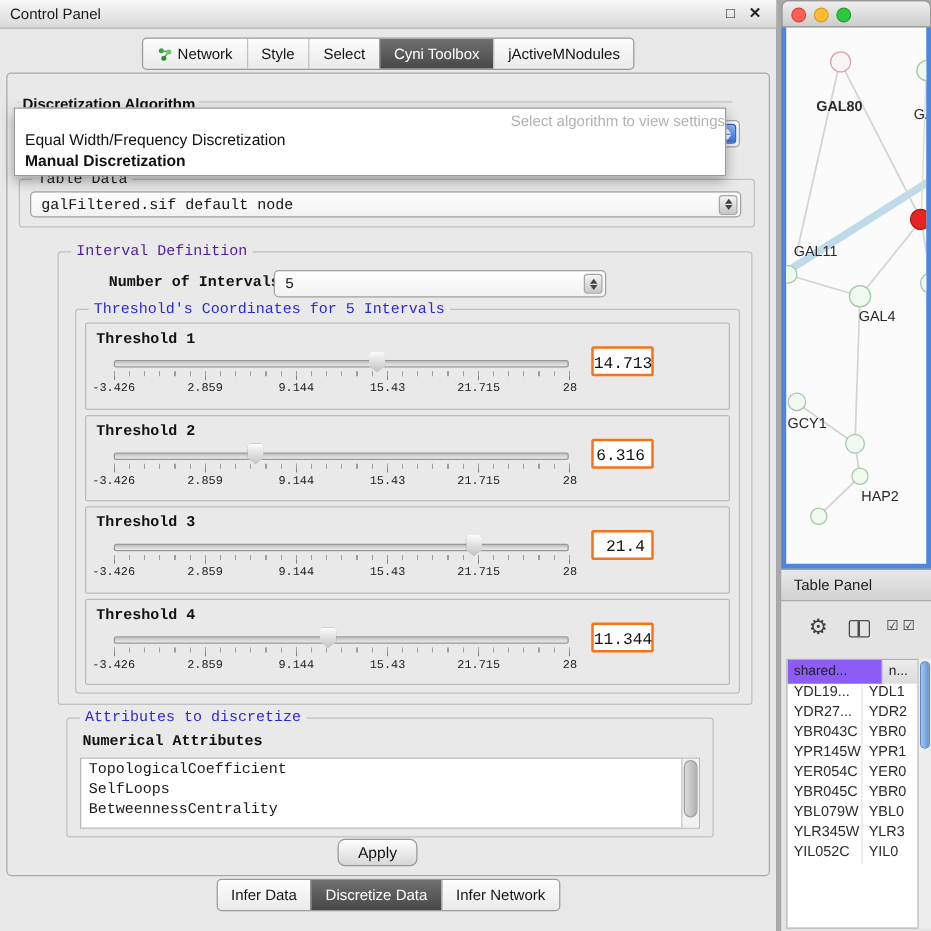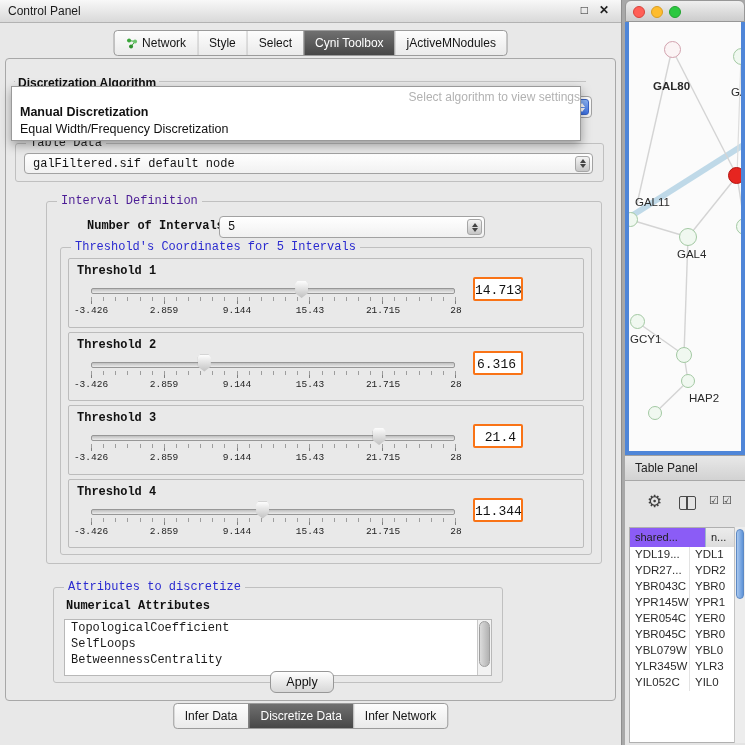--- a/index.html
+++ b/index.html
@@ -73,21 +73,21 @@
     filter:drop-shadow(0 0 1px rgba(0,0,0,.55));}
   .ticks-major{position:absolute;left:0;top:12px;width:365px;height:7px;
     background:repeating-linear-gradient(to right,#7f7f7f 0 1px,transparent 1px 72.8px);}
   .ticks-minor{position:absolute;left:0;top:12px;width:365px;height:4px;
     background:repeating-linear-gradient(to right,#9d9d9d 0 1px,transparent 1px 12.133px);}
   .slider-scale{position:absolute;left:0;top:20px;width:365px;height:11px;font-size:9.5px;color:#222;}
   .slider-scale span{position:absolute;transform:translateX(-50%);white-space:nowrap;}
   .thr-value{position:absolute;left:404px;top:18px;width:50px;height:24px;background:#fff;border:2px solid #f97316;
     border-radius:2px;font-size:13px;color:#111;text-align:right;padding:4px 5px 0 0;box-sizing:border-box;}
 
-  .g-attrs{left:47px;top:528px;width:450px;height:96px;}
+  .g-attrs{left:47px;top:515px;width:518px;height:96px;}
   .attr-label{position:absolute;left:12px;top:11px;font-size:12px;font-weight:bold;color:#111;}
   .attr-list{position:absolute;left:10px;top:31px;right:10px;bottom:6px;background:#fff;border:1px solid #b8b8b8;overflow:hidden;}
   .attr-item{line-height:16px;font-size:12px;color:#1a1a1a;padding-left:6px;white-space:nowrap;}
   .attr-sb{position:absolute;right:0;top:0;bottom:0;width:13px;background:#f2f2f2;border-left:1px solid #c8c8c8;}
   .attr-sb-thumb{position:absolute;left:1px;right:1px;top:1px;height:44px;background:linear-gradient(90deg,#dcdcdc,#b2b2b2);
     border:1px solid #9e9e9e;border-radius:6px;}
 
   .apply-btn{position:absolute;left:264px;top:612px;width:64px;height:22px;border:1px solid #979797;border-radius:6px;
     background:linear-gradient(#fefefe,#d7d7d7);font-size:12.5px;color:#111;font-family:inherit;}
 
@@ -174,22 +174,22 @@
       <div class="combo algo-combo">
         <span></span>
         <span class="combo-stepper blue">
             <i class="arr-up"></i>
             <i class="arr-dn"></i>
           </span>
       </div>
 
       <div class="dropdown-overlay">
         <div class="dd-placeholder">Select algorithm to view settings</div>
+        <div class="dd-option">Equal Width/Frequency Discretization</div>
         <div class="dd-option bold">Manual Discretization</div>
-        <div class="dd-option">Equal Width/Frequency Discretization</div>
       </div>
 
       <div class="tgroup g-tabledata">
         <span class="gtitle dark">Table Data</span>
         <div class="combo tabledata-combo">
           <span>galFiltered.sif default node</span>
           <span class="combo-stepper">
               <i class="arr-up"></i>
               <i class="arr-dn"></i>
             </span>
@@ -341,21 +341,21 @@
         <div class="net-node" style="left:-6px;top:190px;width:15px;height:15px;"></div>
         <div class="net-node" style="left:50px;top:206px;width:18px;height:18px;"></div>
         <div class="net-node" style="left:107px;top:196px;width:17px;height:17px;"></div>
         <div class="net-node" style="left:1px;top:292px;width:15px;height:15px;"></div>
         <div class="net-node" style="left:47px;top:325px;width:16px;height:16px;"></div>
         <div class="net-node" style="left:52px;top:352px;width:14px;height:14px;"></div>
         <div class="net-node" style="left:19px;top:384px;width:14px;height:14px;"></div>
         <div class="net-label" style="left:24px;top:58px;font-weight:bold;">GAL80</div>
         <div class="net-label" style="left:102px;top:64px;">GA</div>
         <div class="net-label" style="left:6px;top:174px;">GAL11</div>
-        <div class="net-label" style="left:48px;top:226px;">GAL4</div>
+        <div class="net-label" style="left:58px;top:226px;">GAL4</div>
         <div class="net-label" style="left:1px;top:311px;">GCY1</div>
         <div class="net-label" style="left:60px;top:370px;">HAP2</div>
       </div>
     </div>
   </section>
 
   <div class="tp-header">
     <span>Table Panel</span>
   </div>
   <section class="tp-body">

